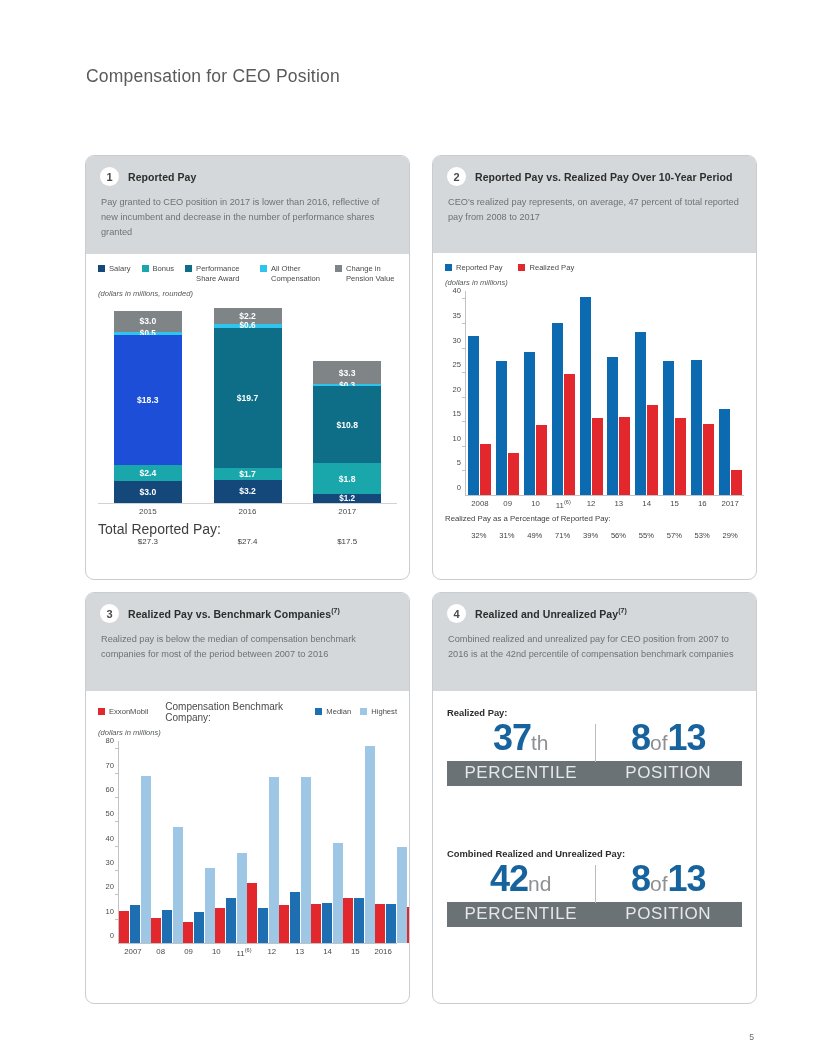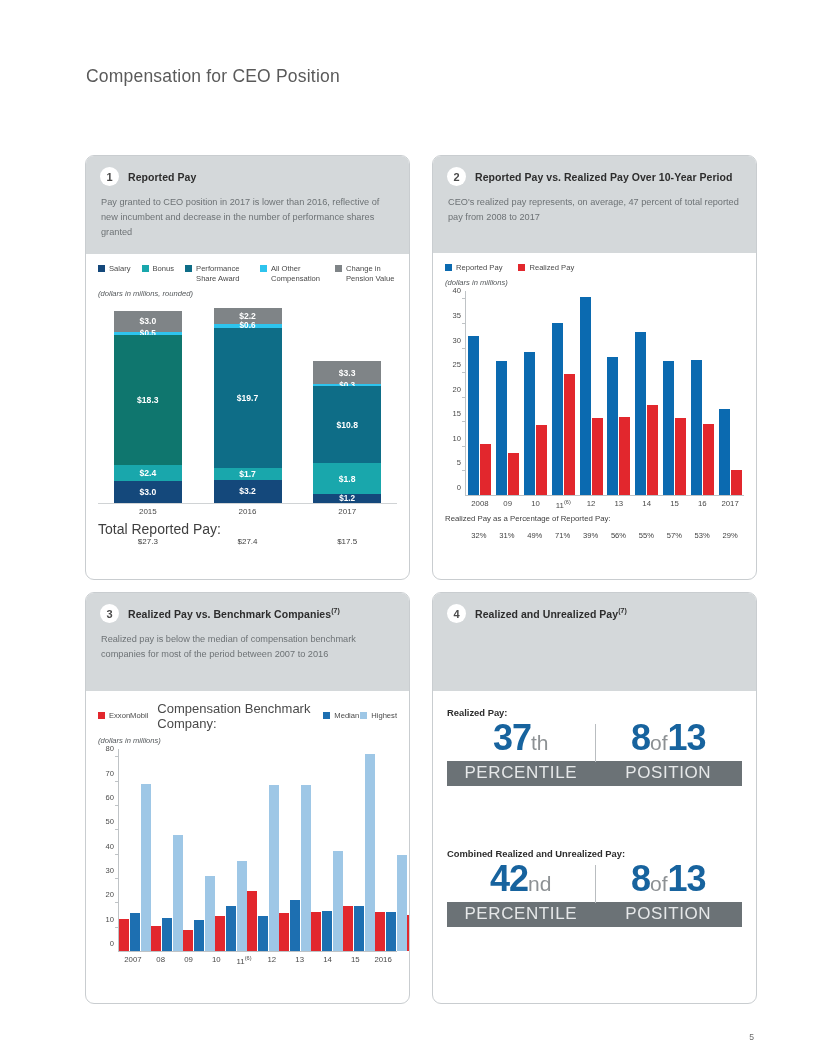--- a/index.html
+++ b/index.html
@@ -148,21 +148,21 @@
             <span class="lbl" style="max-width: 52px;">Change in Pension Value</span>
           </div>
         </div>
       <div class="axis-note">(dollars in millions, rounded)</div>
 
       <div class="stack-wrap">
         <div class="stack-cols" id="p1-cols">
             <div class="stack-col">
               <div class="bar" style="height: 21.3214px; background: rgb(127, 132, 135);">$3.0</div>
               <div class="bar tiny" style="height: 3.55357px; background: rgb(46, 196, 238); line-height: 11px;">$0.5</div>
-              <div class="bar" style="height: 130.061px; background: #0f766e;">$18.3</div>
+              <div class="bar" style="height: 130.061px; background: #1d4ed8;">$18.3</div>
               <div class="bar" style="height: 16px; background: rgb(25, 167, 172);">$2.4</div>
               <div class="bar" style="height: 21.3214px; background: rgb(20, 72, 123);">$3.0</div>
             </div>
             <div class="stack-col">
               <div class="bar" style="height: 15.6357px; background: rgb(127, 132, 135);">$2.2</div>
               <div class="bar tiny" style="height: 4.26429px; background: rgb(46, 196, 238); line-height: 11px;">$0.6</div>
               <div class="bar" style="height: 140.011px; background: rgb(14, 109, 135);">$19.7</div>
               <div class="bar" style="height: 12.0821px; background: rgb(25, 167, 172);">$1.7</div>
               <div class="bar" style="height: 22.7429px; background: rgb(20, 72, 123);">$3.2</div>
             </div>
@@ -306,26 +306,26 @@
 
   <div class="panel" id="panel3">
     <div class="panel-header">
       <div class="hdr-row">
         <div class="badge">3</div>
         <div class="hdr-title"><span>Realized Pay vs. Benchmark Companies</span><sup>(7)</sup></div>
       </div>
       <div class="hdr-desc">Realized pay is below the median of compensation benchmark companies for most of the period between 2007 to 2016</div>
     </div>
     <div class="panel-body">
-      <div class="legend" id="p3-legend" style="gap:1px; align-items:center;">
+      <div class="legend" id="p3-legend" style="gap:9px; align-items:center;">
           <div class="li">
             <span class="sw" style="background: rgb(226, 39, 45);"></span>
             <span class="lbl">ExxonMobil</span>
           </div>
-          <span style="font-size: 13px; margin-left: 8px;">Compensation Benchmark Company:</span>
+          <span style="font-size: 10px; margin-left: 8px;">Compensation Benchmark Company:</span>
           <div class="li">
             <span class="sw" style="background: rgb(29, 111, 177);"></span>
             <span class="lbl">Median</span>
           </div>
           <div class="li">
             <span class="sw" style="background: rgb(158, 199, 230);"></span>
             <span class="lbl">Highest</span>
           </div>
         </div>
       <div class="axis-note">(dollars in millions)</div>
@@ -417,20 +417,21 @@
       </div>
     </div>
   </div>
 
   <div class="panel" id="panel4">
     <div class="panel-header">
       <div class="hdr-row">
         <div class="badge">4</div>
         <div class="hdr-title"><span>Realized and Unrealized Pay</span><sup>(7)</sup></div>
       </div>
+      <div class="hdr-desc">Combined realized and unrealized pay for CEO position from 2007 to 2016 is at the 42nd percentile of compensation benchmark companies</div>
     </div>
     <div class="panel-body" id="p4-body" style="padding:14px 14px 8px 14px;">
         <div class="stat-block">
           <div class="stat-caption">Realized Pay:</div>
           <div class="stat-grid">
             <div class="stat-cell">
               <div class="stat-num"><span class="big">37</span><span class="suf">th</span></div>
               <div class="band">PERCENTILE</div>
             </div>
             <div class="stat-cell right">

